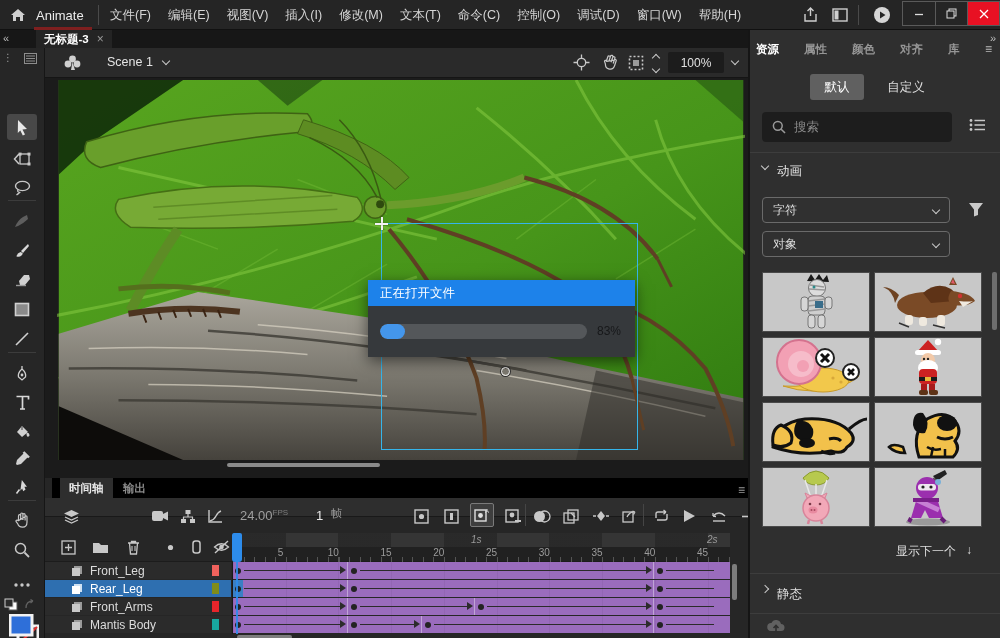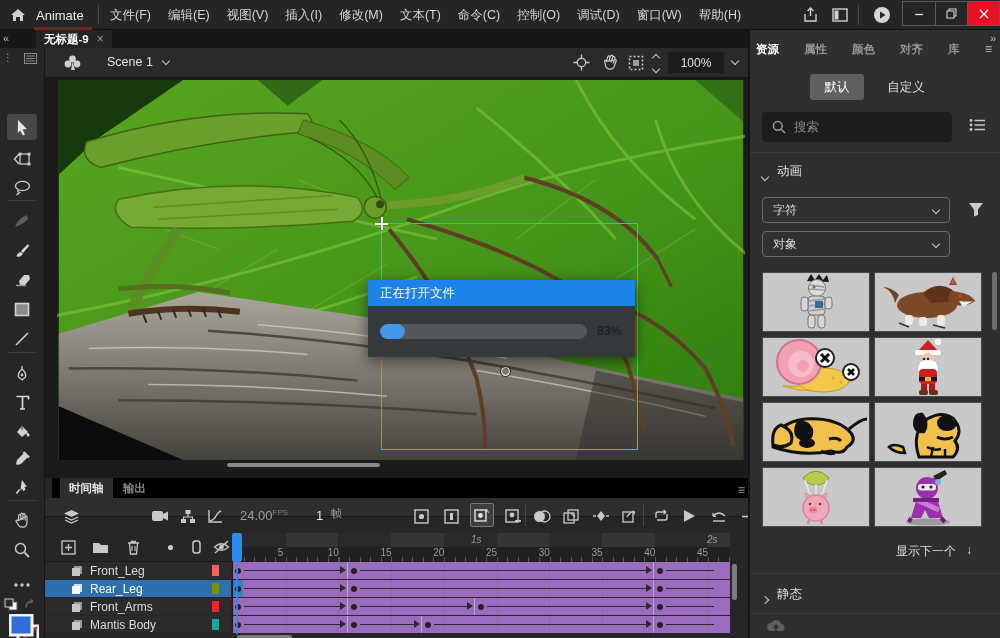--- a/index.html
+++ b/index.html
@@ -111,21 +111,21 @@
   #rp-tabs{position:absolute;left:6px;top:12px;display:flex;gap:25px;font-size:11.5px;font-weight:bold;color:#969696;}
   #rp-tabs .active{color:#fff;}
   #rp-menu{position:absolute;right:8px;top:12px;color:#bbb;}
   .seg{position:absolute;top:44px;height:26px;display:flex;align-items:center;justify-content:center;font-size:12.5px;border-radius:3px;}
   #seg-default{left:60px;width:54px;background:#606060;color:#fff;}
   #seg-custom{left:126px;width:60px;color:#ddd;}
   #searchbox{position:absolute;left:12px;top:82px;width:190px;height:30px;background:#1d1d1d;border-radius:4px;display:flex;align-items:center;gap:8px;padding:0 10px;}
   #searchbox .ph{color:#8a8a8a;font-size:12.5px;}
   #rp-list-icon{position:absolute;right:14px;top:88px;}
   .rp-div{position:absolute;left:0;width:252px;height:1px;background:#3d3d3d;}
-  .rp-sec{position:absolute;left:12px;display:flex;align-items:flex-end;gap:9px;color:#e2e2e2;font-size:12.5px;}
+  .rp-sec{position:absolute;left:12px;display:flex;align-items:flex-start;gap:9px;color:#e2e2e2;font-size:12.5px;}
   .dd{position:absolute;left:12px;width:188px;height:26px;border:1px solid #6a6a6a;border-radius:4px;background:#303030;color:#ddd;font-size:12px;display:flex;align-items:center;padding:0 10px;}
   .dd .chev{margin-left:auto;}
   #grid{position:absolute;left:12px;top:242px;width:222px;height:285px;}
   .thumb{position:absolute;width:108px;height:60px;background:#c8c8c8;border:1px solid #4a4a4a;display:flex;align-items:center;justify-content:center;overflow:hidden;}
   #rp-vscroll{position:absolute;left:242px;top:242px;width:5px;height:58px;border-radius:2px;background:#6e6e6e;}
   #shownext{position:absolute;right:44px;top:513px;color:#dedede;font-size:12px;}
   #shownext-arrow{position:absolute;right:28px;top:513px;color:#dedede;font-size:12px;}
   #cloud{position:absolute;left:16px;top:588px;opacity:.55;}
 
   svg{display:block;}
@@ -192,21 +192,21 @@
         <svg width="10" height="10" viewBox="0 0 10 10">
             <path d="M1 1 L9 9 M9 1 L1 9" stroke="#fff" stroke-width="1.3"></path>
           </svg>
       </span>
     </div>
   </div>
 
   <div id="tabbar">
     <span class="collapse">«</span>
     <div class="doc-tab">
-      <span class="t">无标题-9</span>
+      <span class="t">无标题-3</span>
       <span class="x">×</span>
     </div>
   </div>
 
   <div id="editbar">
     <span class="abs" style="left:18px;top:6px">
       <svg width="19" height="19" viewBox="0 0 19 19">
           <circle cx="9.5" cy="5" r="3.4" fill="#cfcfcf"></circle>
           <circle cx="5" cy="10" r="3.4" fill="#cfcfcf"></circle>
           <circle cx="14" cy="10" r="3.4" fill="#cfcfcf"></circle>

